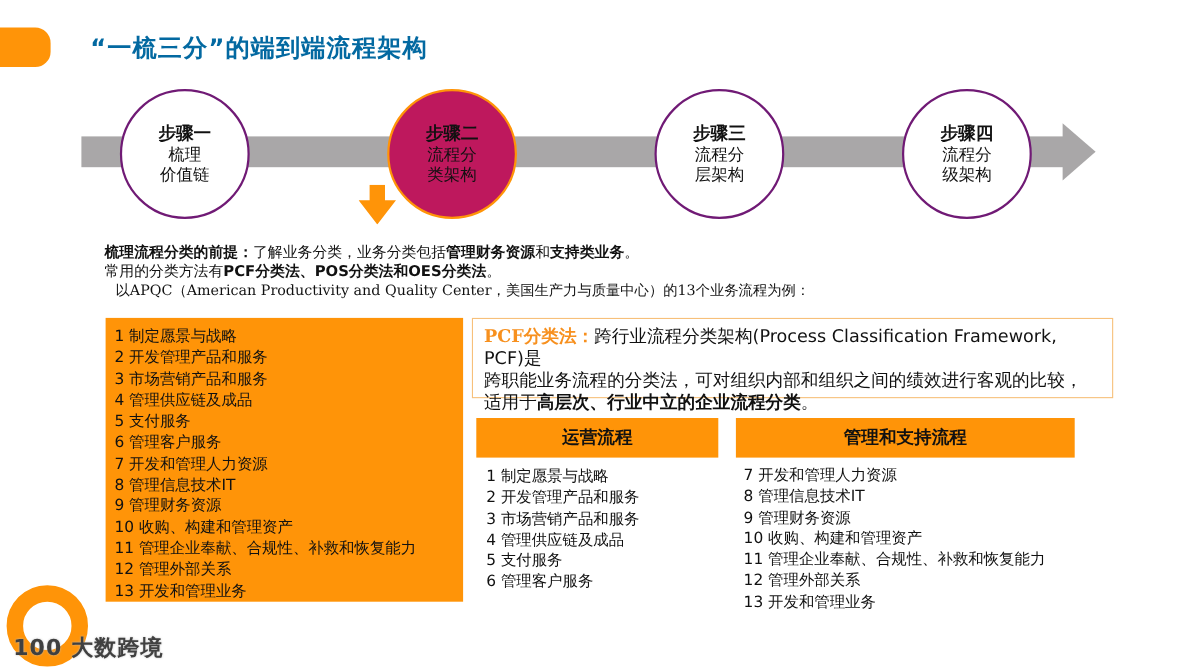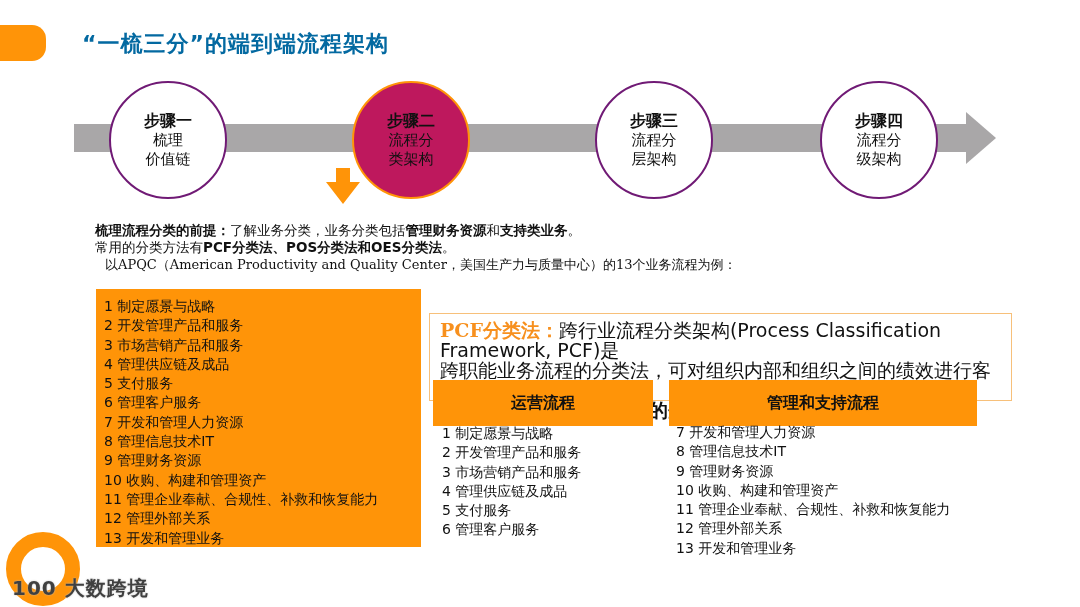--- a/index.html
+++ b/index.html
@@ -15,25 +15,25 @@
           display:flex; flex-direction:column; align-items:center; justify-content:center; text-align:center; top:81px; }
   .step.active { background:#be185d; border-color:#FF9408; }
   .step .s-title { font-size:16px; font-weight:bold; line-height:20px; }
   .step .s-desc { font-size:15px; line-height:19px; }
   .down-arrow { position:absolute; left:326px; top:168px; width:34px; height:36px; }
   .intro { position:absolute; left:95px; top:222px; font-size:13.5px; line-height:17px; }
   .intro b { font-weight:bold; }
   .intro .l3 { padding-left:10px; font-family:"DejaVu Serif", "Liberation Serif", serif; font-size:13px; }
   .orange-list { position:absolute; left:96px; top:289px; width:325px; height:258px; background:#FF9408; padding:8px 0 0 8px; }
   .orange-list li, .plain-list li { list-style:none; font-size:14px; line-height:19.3px; white-space:nowrap; }
-  .pcf-box { position:absolute; left:429px; top:289px; width:583px; height:88px; border:1.5px solid #F7C07A; padding:6px 10px;
-             font-size:19px; line-height:20px;margin-top:24px; }
+  .pcf-box { position:absolute; left:429px; top:289px; width:583px; height:73px; border:1.5px solid #F7C07A; padding:6px 10px;
+             font-size:16px; line-height:20px; }
   .pcf-box .lbl { color:#F7901E; font-weight:bold; font-family:"DejaVu Serif", serif; }
   .pcf-box b { font-weight:bold; }
-  .hdr { position:absolute; top:380px; height:46px; background:#FF9408; display:flex; align-items:center; justify-content:center;
+  .hdr { position:absolute; top:380px; height:36px; background:#FF9408; display:flex; align-items:center; justify-content:center;
          font-size:16px; font-weight:bold; }
   .plain-list { position:absolute; }
   .logo-ring { position:absolute; left:6px; top:532px; width:74px; height:74px; border-radius:50%; border:15px solid #FF9408; }
   .watermark { position:absolute; left:12px; top:575px; font-size:20px; color:#404040; font-weight:bold; text-shadow:0 0 2px #bbb; letter-spacing:1px; }
 </style>
 </head>
 <body>
 
 <div class="tab-accent"></div>
 <div class="title">“一梳三分”的端到端流程架构</div>

